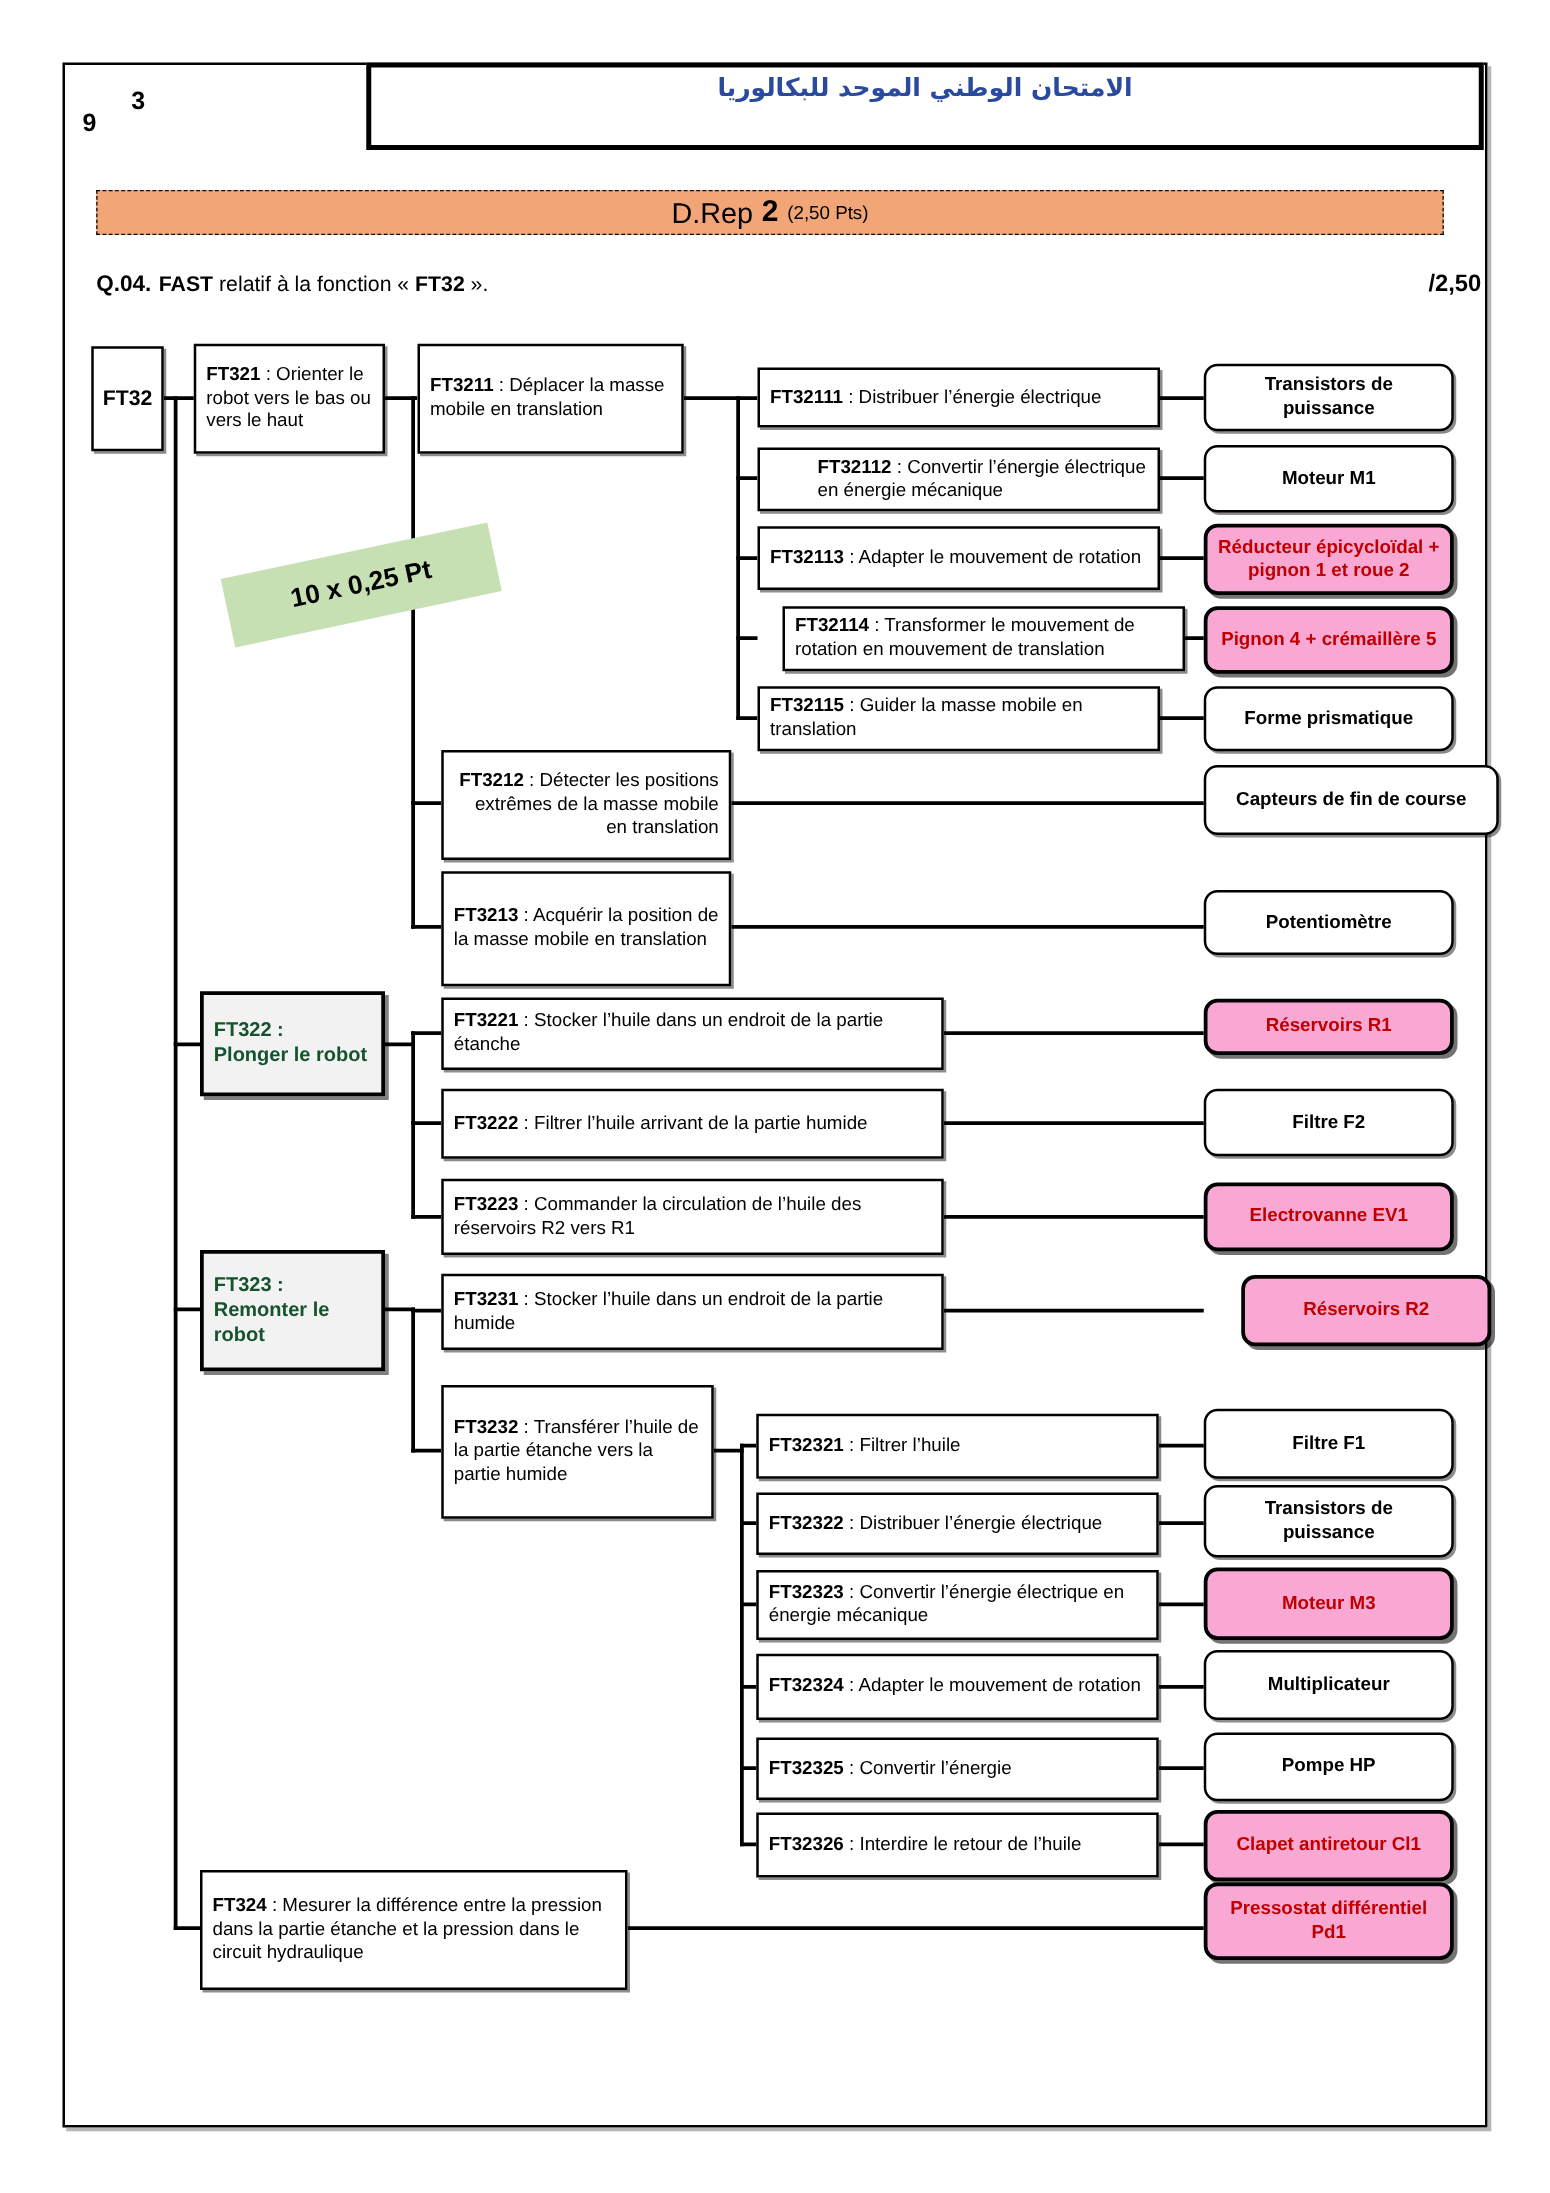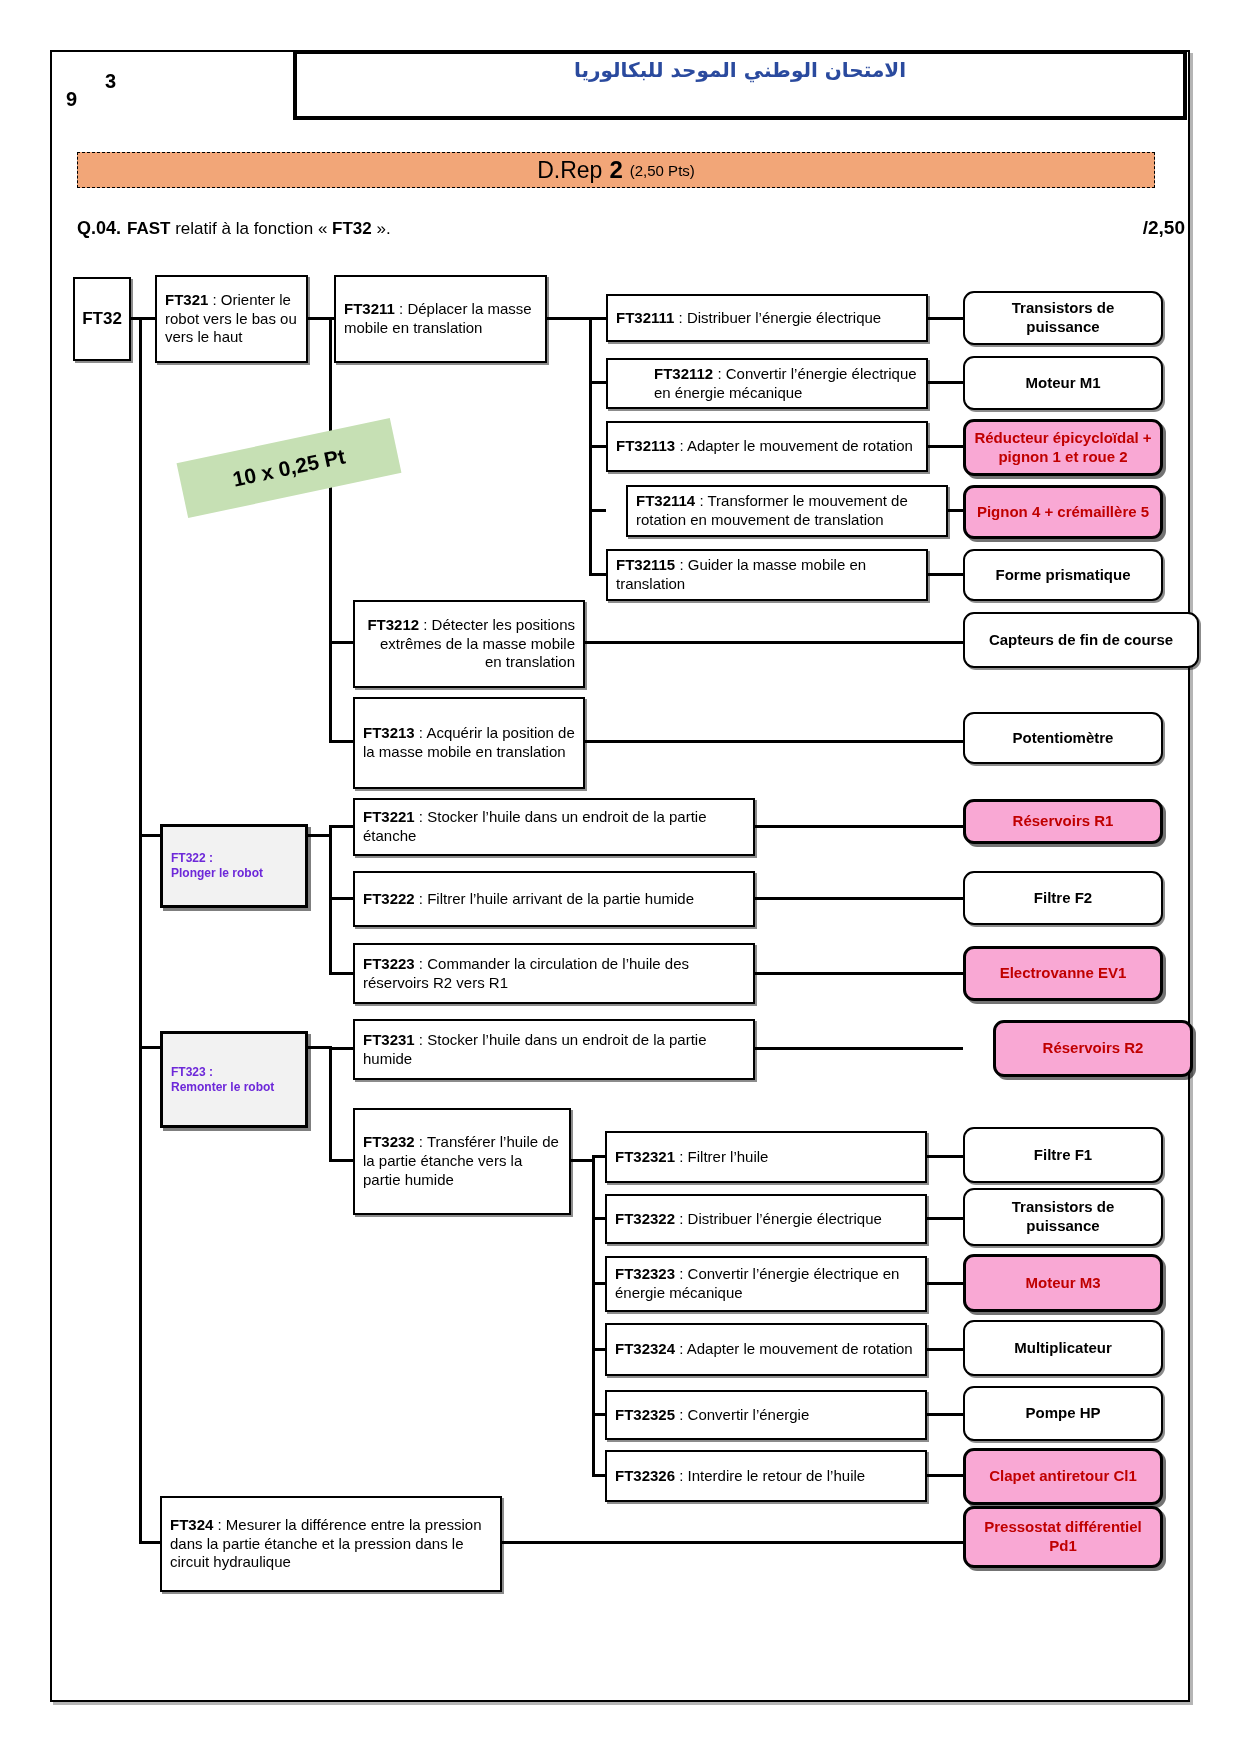--- a/index.html
+++ b/index.html
@@ -22,22 +22,22 @@
   .q-line .qb{font-weight:bold;}
   .q-line .score{margin-left:auto;font-weight:bold;font-size:19px;}
   .hl,.vl{position:absolute;background:#000;}
   .hl{height:3px;}
   .vl{width:3px;}
   .fbox{position:absolute;border:2px solid #000;background:#fff;box-sizing:border-box;
         padding:4px 8px;font-size:15px;line-height:1.25;display:flex;flex-direction:column;
         justify-content:center;box-shadow:2px 2px 0 rgba(0,0,0,0.45);}
   .fbox .code{font-weight:bold;}
   .fbox.center{align-items:center;font-weight:bold;font-size:17px;}
-  .fbox.answer{background:#F2F2F2;border-width:3px;color:#6d28d9;font-weight:bold;font-size:12px;
-               box-shadow:3px 3px 0 rgba(0,0,0,0.5);margin-top:31px;}
+  .fbox.answer{background:#F2F2F2;border-width:3px;color:#14532d;font-weight:bold;font-size:16px;
+               box-shadow:3px 3px 0 rgba(0,0,0,0.5);}
   .fbox.answer .code{display:block;}
   .sol{position:absolute;border:2px solid #000;border-radius:11px;background:#fff;box-sizing:border-box;
        display:flex;align-items:center;justify-content:center;text-align:center;font-weight:bold;
        font-size:15px;padding:2px 8px;line-height:1.25;box-shadow:2px 2px 0 rgba(0,0,0,0.45);}
   .sol.answer{background:#f9a8d4;border-width:3px;color:#C00000;box-shadow:3px 3px 0 rgba(0,0,0,0.55);}
   .badge{position:absolute;left:180px;top:440px;width:218px;height:56px;background:#C6E0B4;
          transform:rotate(-12deg);display:flex;align-items:center;justify-content:center;
          font-weight:bold;font-size:21px;}
 </style>
 </head>

